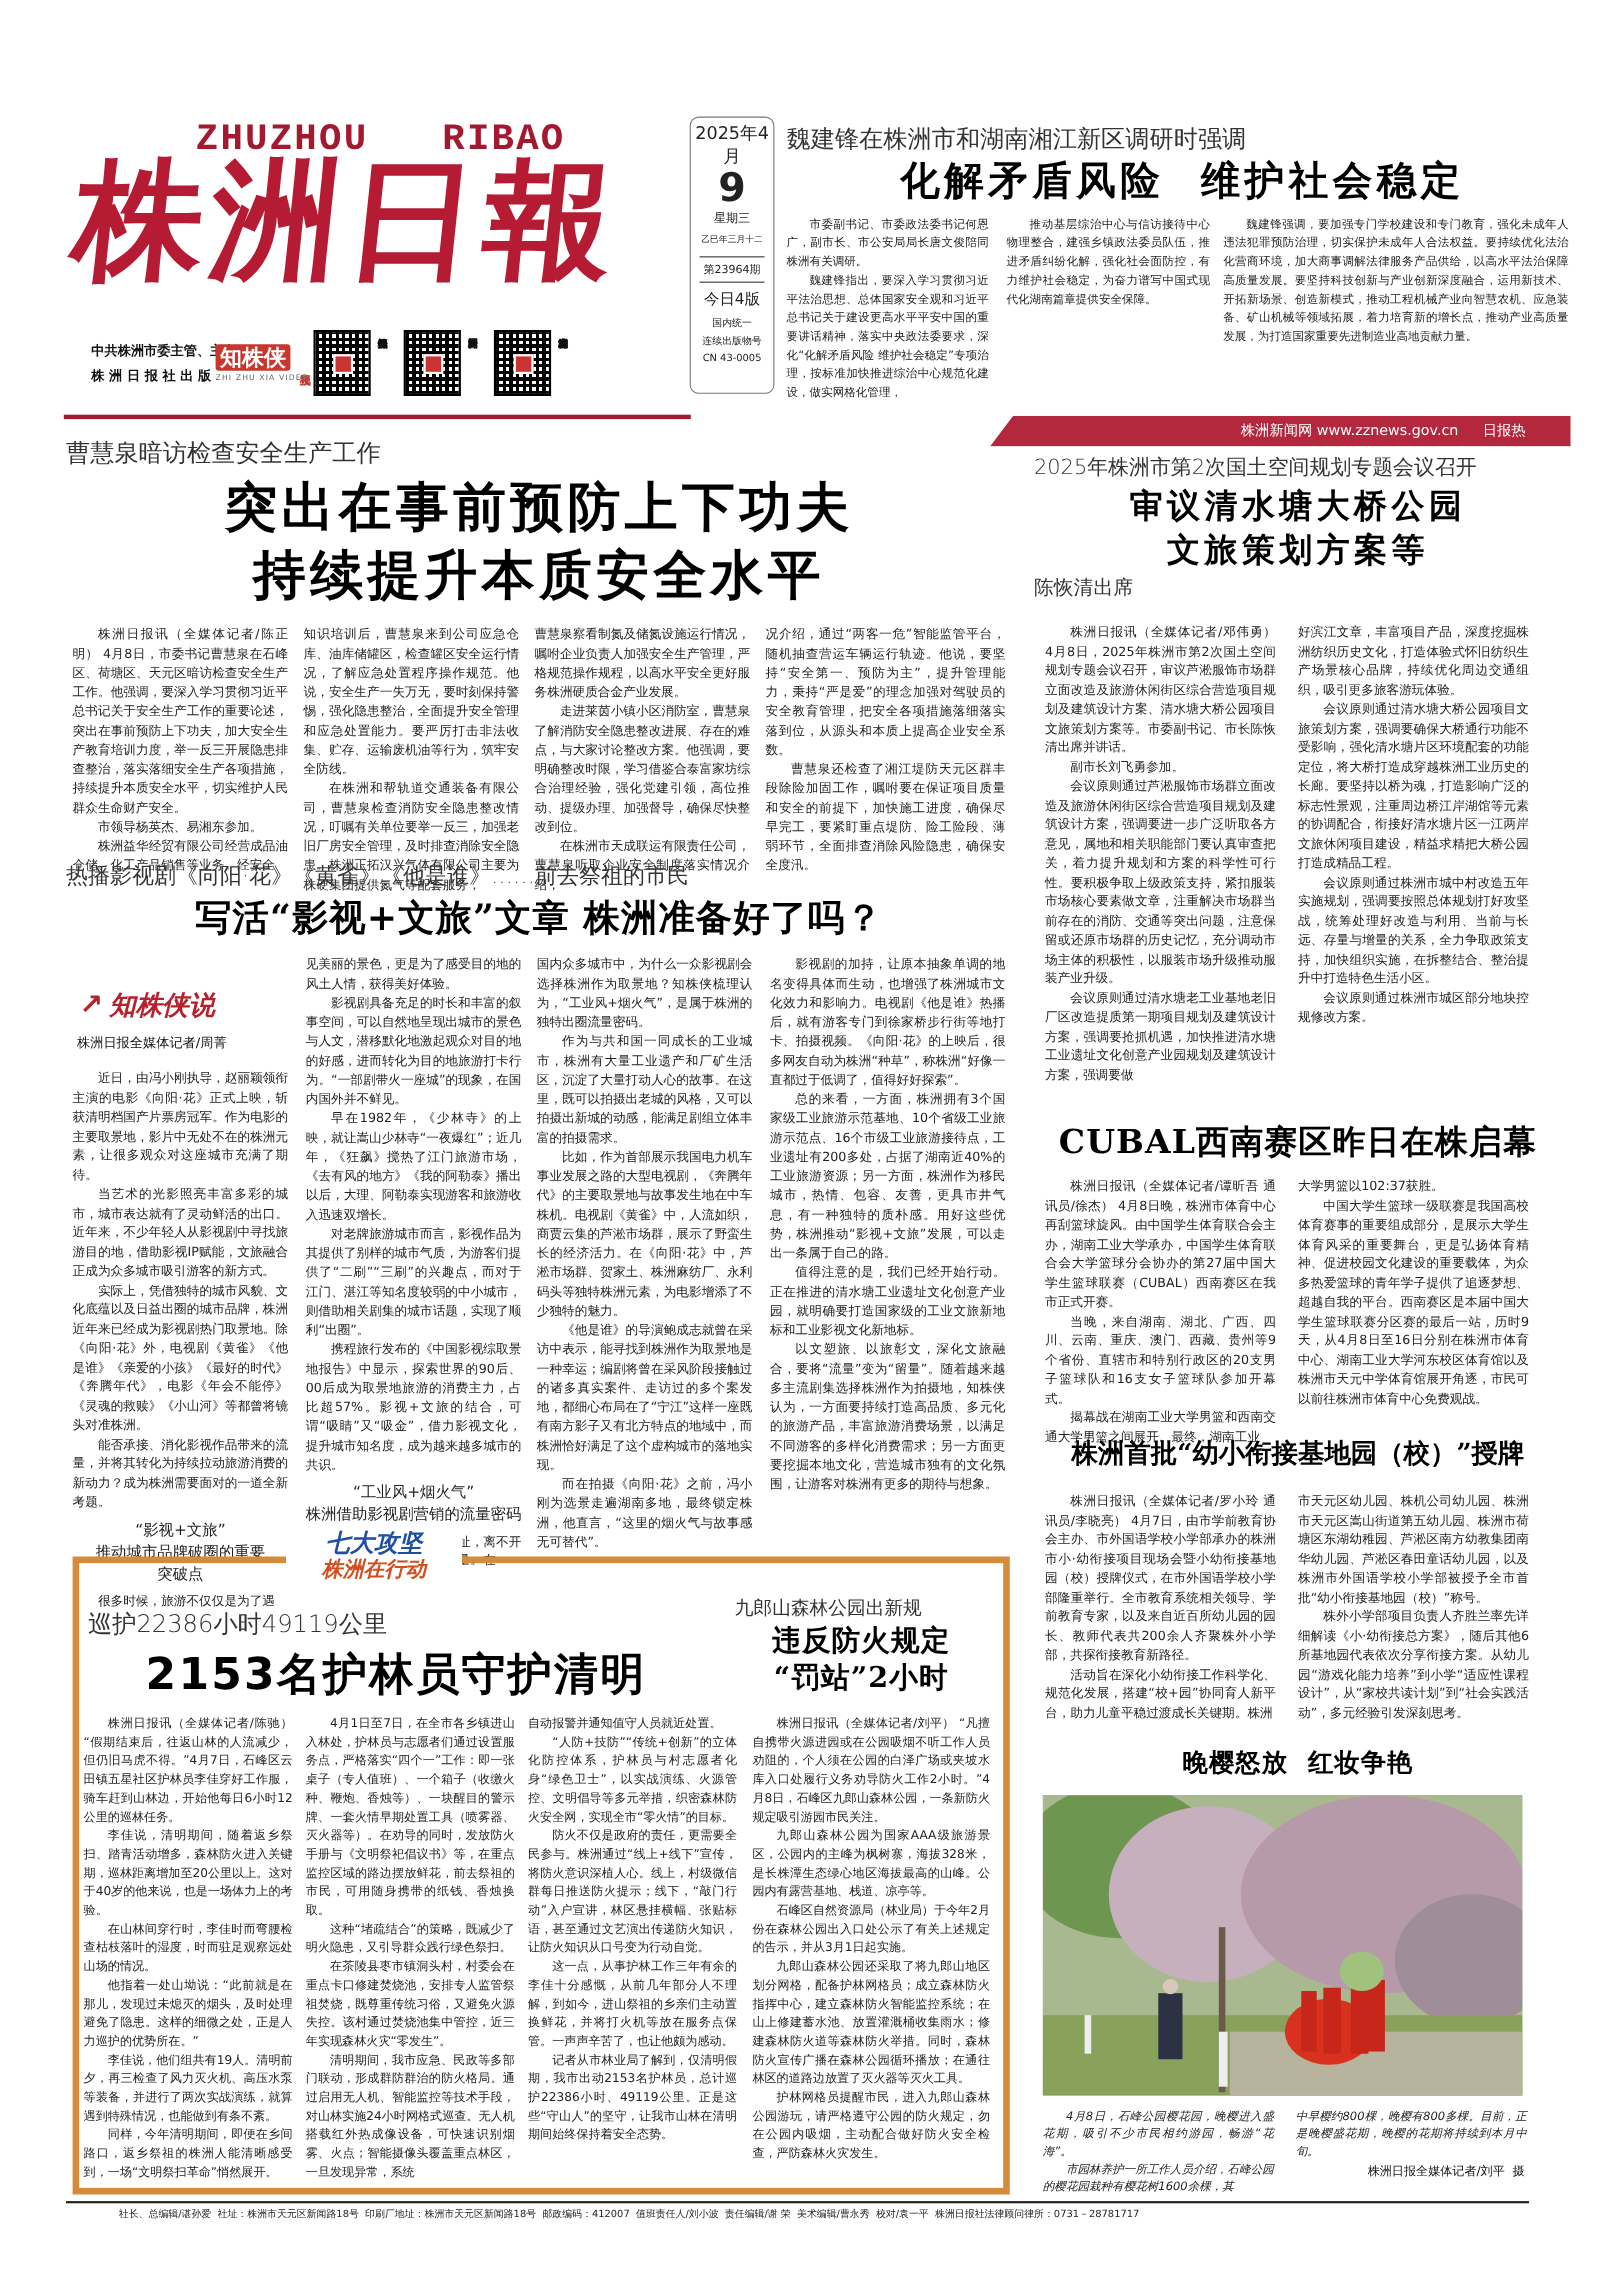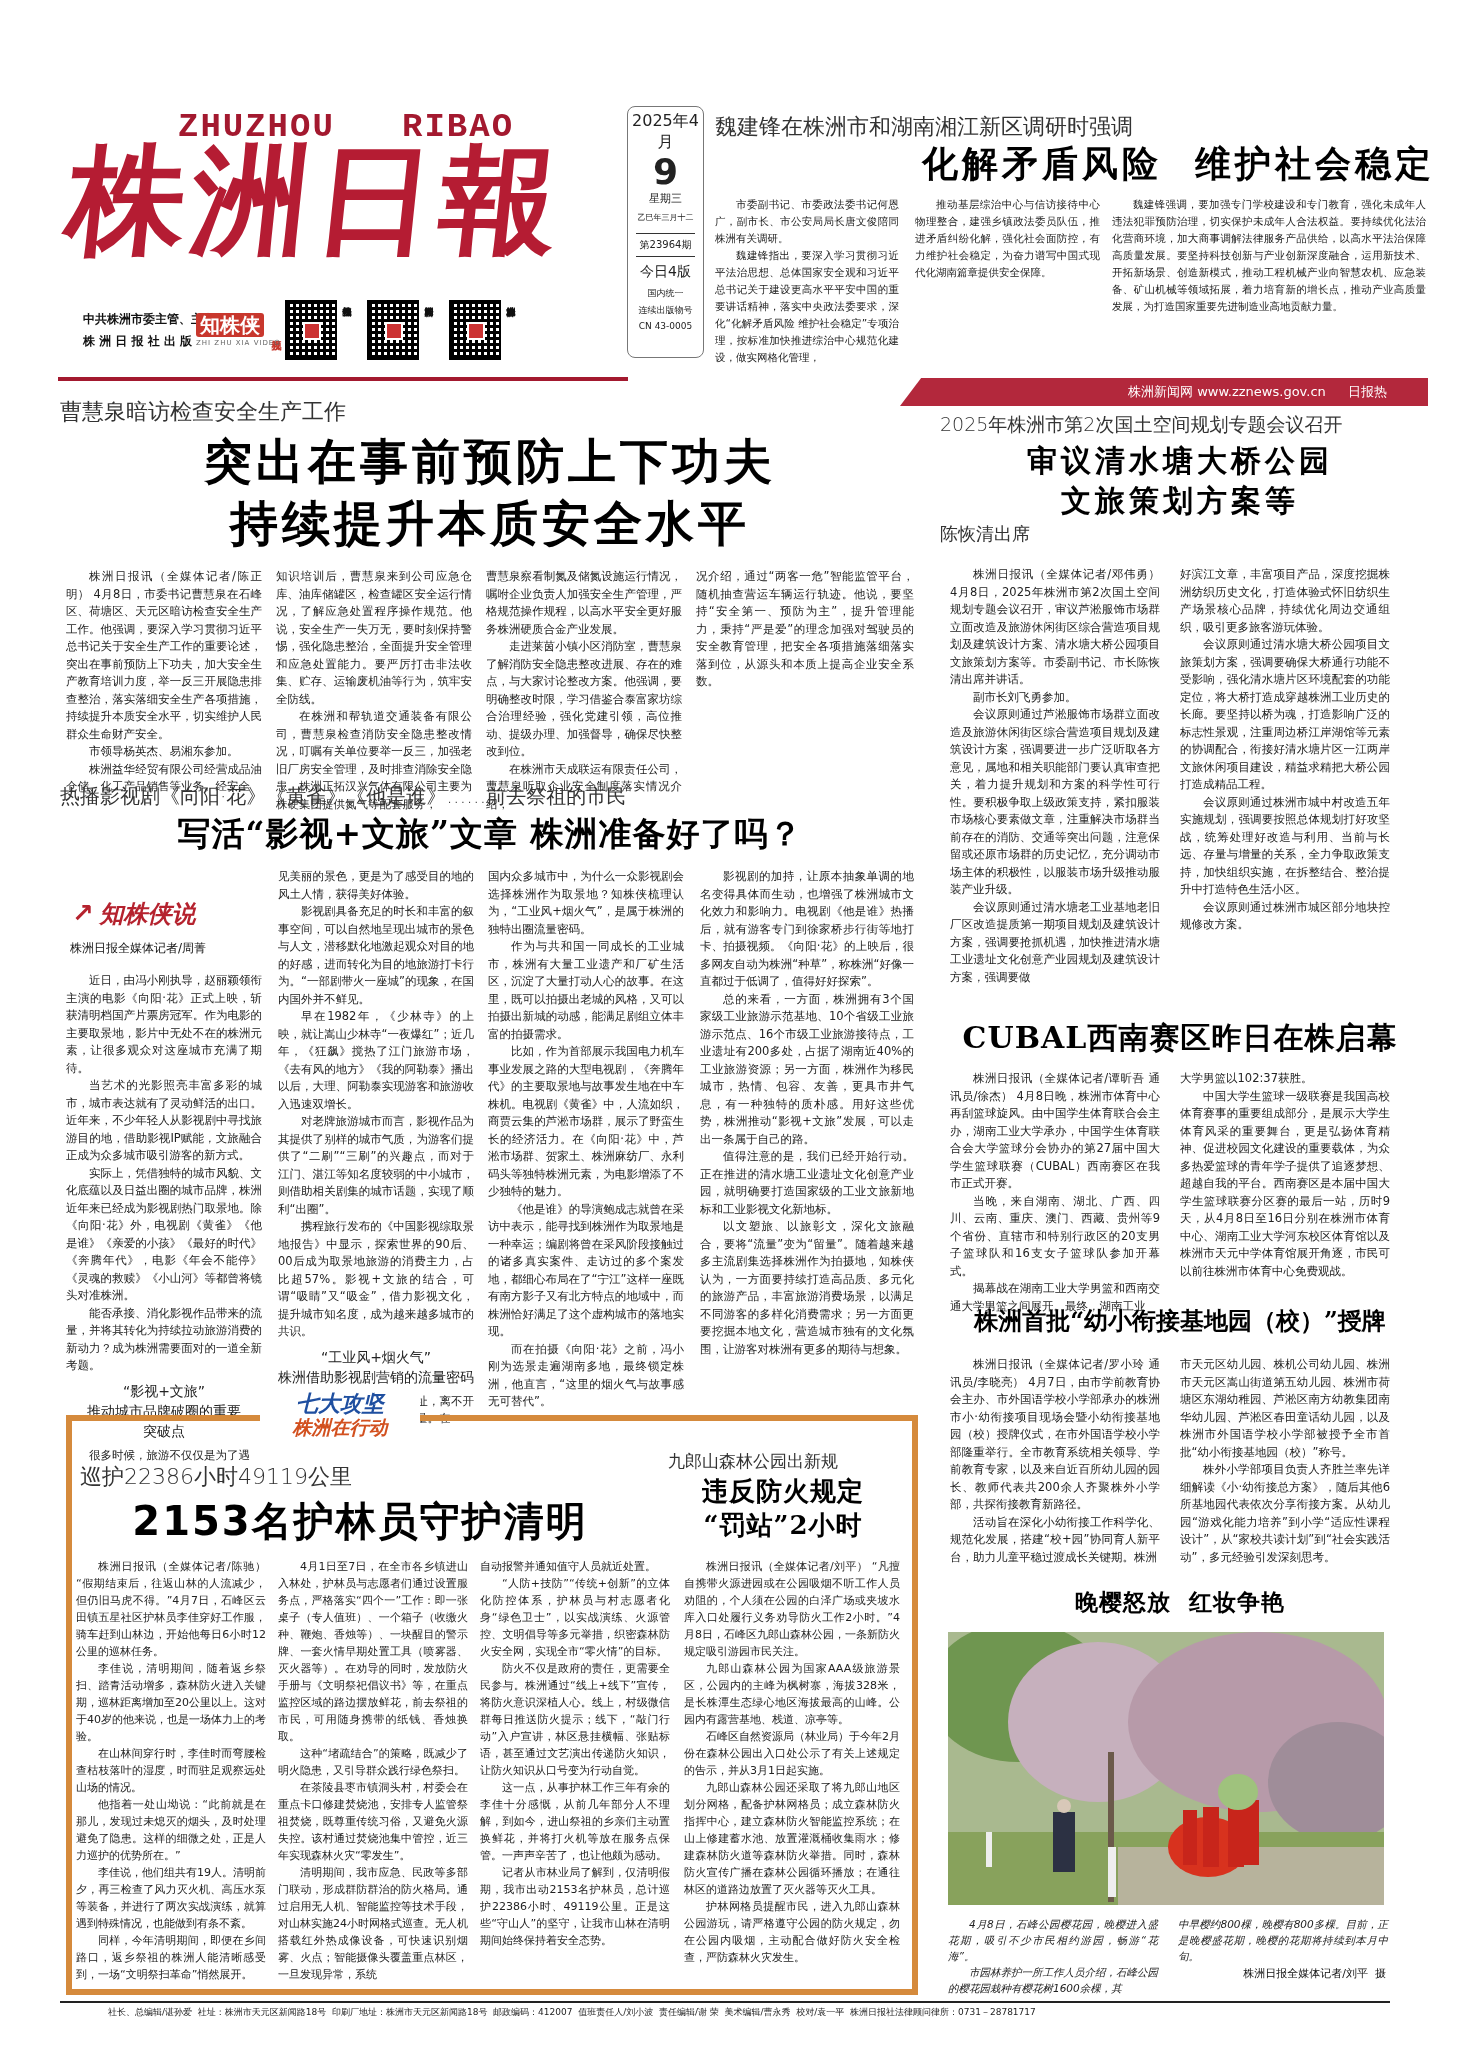--- a/index.html
+++ b/index.html
@@ -62,21 +62,21 @@
   <div style="border-top:1px solid #333;margin:10px 8px 4px;"></div>
   <div style="font-size:10px;">第23964期</div>
   <div style="border-top:1px solid #333;margin:4px 8px 6px;"></div>
   <div style="font-size:14px;">今日4版</div>
   <div style="font-size:9px;margin-top:6px;">国内统一</div>
   <div style="font-size:9px;margin-top:4px;">连续出版物号</div>
   <div style="font-size:9px;margin-top:4px;">CN 43-0005</div>
 </div>
 
 <div class="abs kicker" style="left:715px;top:112px;width:720px;font-size:22px;">魏建锋在株洲市和湖南湘江新区调研时强调</div>
-<div class="abs h-big" style="left:715px;top:140px;width:720px;font-size:36px;white-space:pre;text-align:right;">化解矛盾风险  维护社会稳定</div>
+<div class="abs h-big" style="left:715px;top:140px;width:720px;font-size:36px;white-space:pre;">化解矛盾风险  维护社会稳定</div>
 <div class="col txt" style="left:715px;top:196px;width:184px;font-size:10.5px;line-height:17px;">
   <p>市委副书记、市委政法委书记何恩广，副市长、市公安局局长唐文俊陪同株洲有关调研。</p>
   <p>魏建锋指出，要深入学习贯彻习近平法治思想、总体国家安全观和习近平总书记关于建设更高水平平安中国的重要讲话精神，落实中央政法委要求，深化“化解矛盾风险 维护社会稳定”专项治理，按标准加快推进综治中心规范化建设，做实网格化管理，</p>
 </div>
 <div class="col txt" style="left:915px;top:196px;width:185px;font-size:10.5px;line-height:17px;">
   <p>推动基层综治中心与信访接待中心物理整合，建强乡镇政法委员队伍，推进矛盾纠纷化解，强化社会面防控，有力维护社会稳定，为奋力谱写中国式现代化湖南篇章提供安全保障。</p>
 </div>
 <div class="col txt" style="left:1112px;top:196px;width:314px;font-size:10.5px;line-height:17px;">
   <p>魏建锋强调，要加强专门学校建设和专门教育，强化未成年人违法犯罪预防治理，切实保护未成年人合法权益。要持续优化法治化营商环境，加大商事调解法律服务产品供给，以高水平法治保障高质量发展。要坚持科技创新与产业创新深度融合，运用新技术、开拓新场景、创造新模式，推动工程机械产业向智慧农机、应急装备、矿山机械等领域拓展，着力培育新的增长点，推动产业高质量发展，为打造国家重要先进制造业高地贡献力量。</p>
 </div>
@@ -99,20 +99,21 @@
   <p style="text-indent:0">知识培训后，曹慧泉来到公司应急仓库、油库储罐区，检查罐区安全运行情况，了解应急处置程序操作规范。他说，安全生产一失万无，要时刻保持警惕，强化隐患整治，全面提升安全管理和应急处置能力。要严厉打击非法收集、贮存、运输废机油等行为，筑牢安全防线。</p>
   <p>在株洲和帮轨道交通装备有限公司，曹慧泉检查消防安全隐患整改情况，叮嘱有关单位要举一反三，加强老旧厂房安全管理，及时排查消除安全隐患。株洲正拓汉兴气体有限公司主要为株硬集团提供氮气等配套服务，</p>
 </div>
 <div class="col txt" style="left:486px;top:568px;width:196px;">
   <p style="text-indent:0">曹慧泉察看制氮及储氮设施运行情况，嘱咐企业负责人加强安全生产管理，严格规范操作规程，以高水平安全更好服务株洲硬质合金产业发展。</p>
   <p>走进莱茵小镇小区消防室，曹慧泉了解消防安全隐患整改进展、存在的难点，与大家讨论整改方案。他强调，要明确整改时限，学习借鉴合泰富家坊综合治理经验，强化党建引领，高位推动、提级办理、加强督导，确保尽快整改到位。</p>
   <p>在株洲市天成联运有限责任公司，曹慧泉听取企业安全制度落实情况介绍，</p>
 </div>
 <div class="col txt" style="left:696px;top:568px;width:218px;">
   <p style="text-indent:0">况介绍，通过“两客一危”智能监管平台，随机抽查营运车辆运行轨迹。他说，要坚持“安全第一、预防为主”，提升管理能力，秉持“严是爱”的理念加强对驾驶员的安全教育管理，把安全各项措施落细落实落到位，从源头和本质上提高企业安全系数。</p>
+  <p>曹慧泉还检查了湘江堤防天元区群丰段除险加固工作，嘱咐要在保证项目质量和安全的前提下，加快施工进度，确保尽早完工，要紧盯重点堤防、险工险段、薄弱环节，全面排查消除风险隐患，确保安全度汛。</p>
 </div>
 
 <div class="abs kicker" style="left:940px;top:412px;width:520px;font-size:19px;text-align:left;">2025年株洲市第2次国土空间规划专题会议召开</div>
 <div class="abs h-big" style="left:940px;top:442px;width:480px;font-size:30px;line-height:38px;">审议清水塘大桥公园</div>
 <div class="abs h-big" style="left:940px;top:482px;width:480px;font-size:30px;line-height:38px;">文旅策划方案等</div>
 <div class="abs kicker" style="left:940px;top:522px;width:480px;font-size:18px;">陈恢清出席</div>
 
 <div class="col txt" style="left:950px;top:566px;width:210px;">
   <p>株洲日报讯（全媒体记者/邓伟勇） 4月8日，2025年株洲市第2次国土空间规划专题会议召开，审议芦淞服饰市场群立面改造及旅游休闲街区综合营造项目规划及建筑设计方案、清水塘大桥公园项目文旅策划方案等。市委副书记、市长陈恢清出席并讲话。</p>
   <p>副市长刘飞勇参加。</p>

